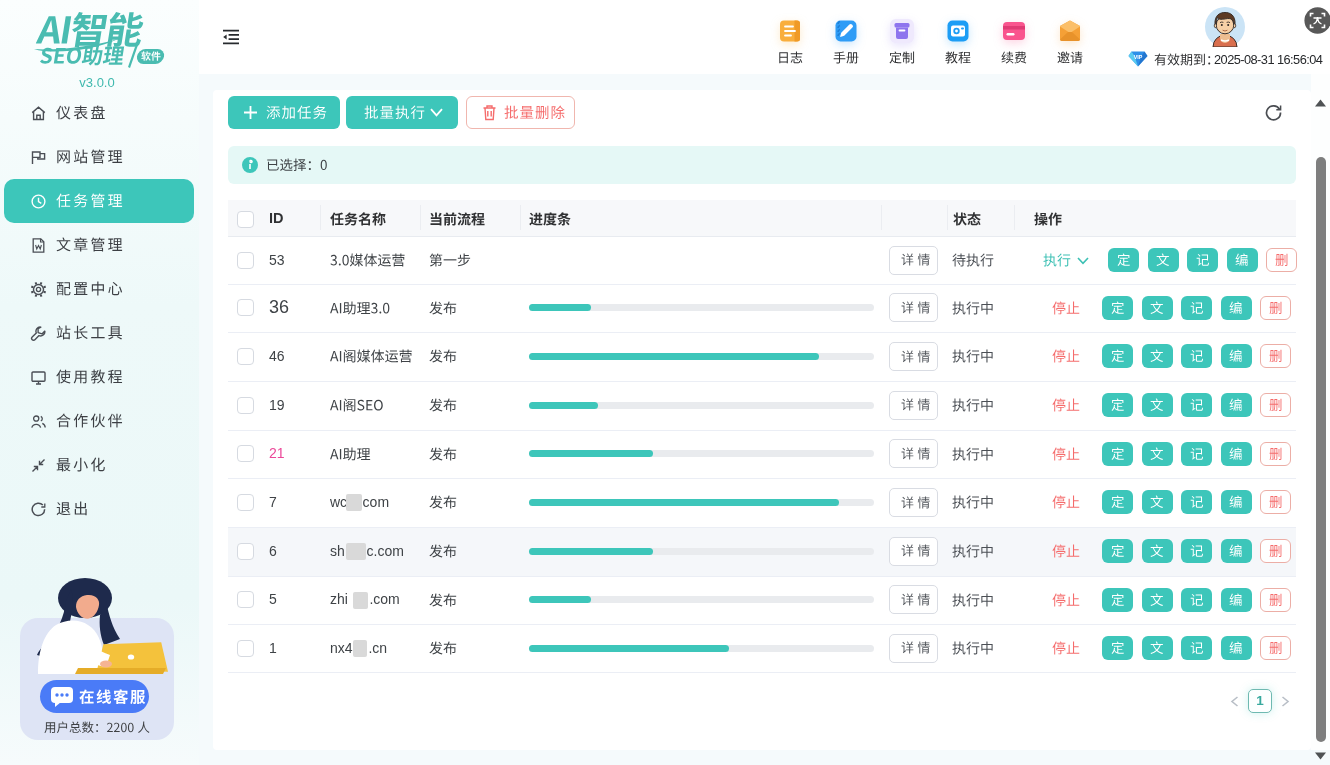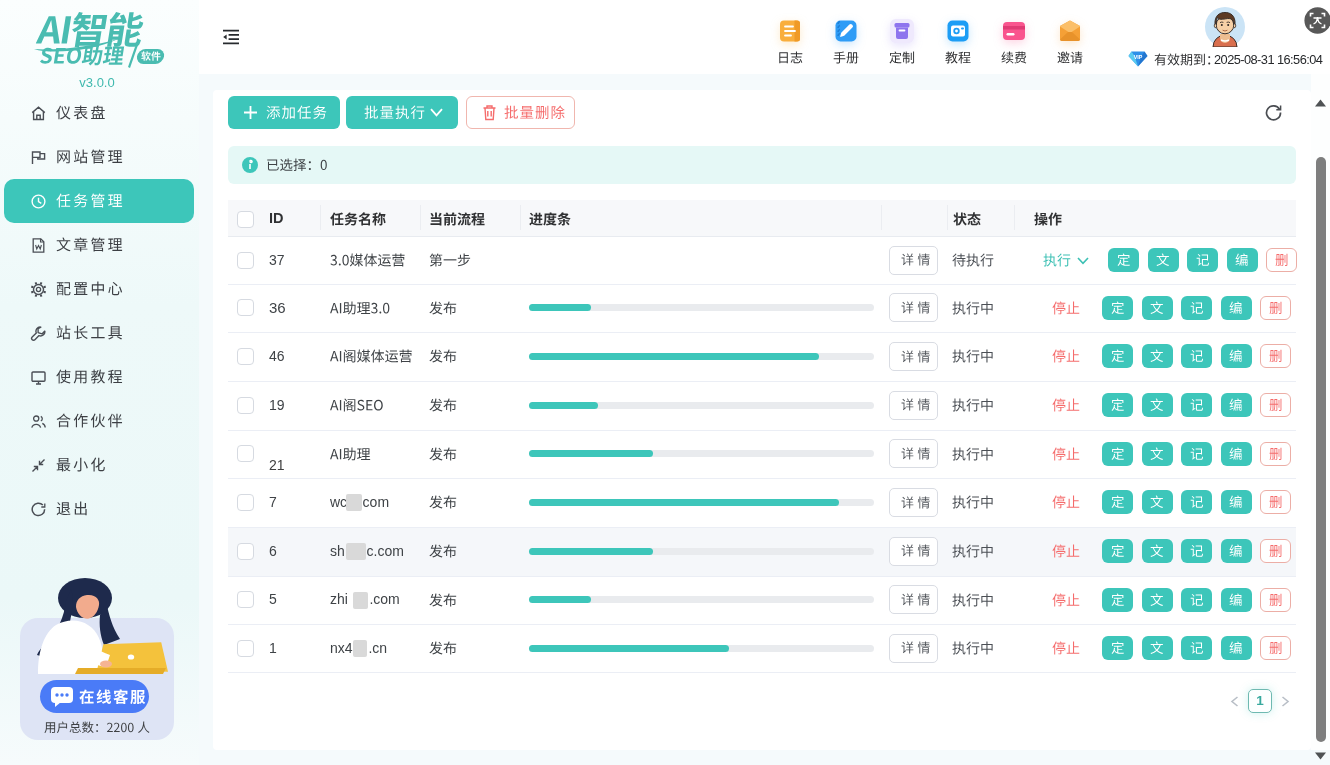--- a/index.html
+++ b/index.html
@@ -435,21 +435,21 @@
     </div>
 <div style="position:absolute;left:1034px;top:211.9px;line-height:0;">
       <svg width="28.0" height="14.3" viewBox="0 -12.3 28.0 14.3" fill="#303133">
         <use href="#b64CD" transform="translate(0.0 0) scale(0.1400)"></use>
         <use href="#b4F5C" transform="translate(14.0 0) scale(0.1400)"></use>
       </svg>
     </div>
 <div class="abs" style="left:237px;top:210.5px;width:17px;height:17px;background:#fff;border:1px solid #d6dae1;border-radius:4px"></div>
 <div class="abs" style="left:228px;top:283.5px;width:1068px;height:1px;background:#ebeef5"></div>
 <div class="abs" style="left:237px;top:251.5px;width:17px;height:17px;background:#fff;border:1px solid #d6dae1;border-radius:4px"></div>
-<div style="position:absolute;left:269px;top:251.6px;font-size:14px;color:#3f4347;font-weight:400;letter-spacing:0px;line-height:17px;white-space:nowrap;">37</div>
+<div style="position:absolute;left:269px;top:251.6px;font-size:14px;color:#3f4347;font-weight:400;letter-spacing:0px;line-height:17px;white-space:nowrap;">53</div>
 <div style="position:absolute;left:330px;top:252.9px;line-height:0;">
       <svg width="75.4" height="14.3" viewBox="0 -12.3 75.4 14.3" fill="#3f4347">
         <use href="#r0033" transform="translate(0.0 0) scale(0.1400)"></use>
         <use href="#r002E" transform="translate(7.8 0) scale(0.1400)"></use>
         <use href="#r0030" transform="translate(11.7 0) scale(0.1400)"></use>
         <use href="#r5A92" transform="translate(19.4 0) scale(0.1400)"></use>
         <use href="#r4F53" transform="translate(33.4 0) scale(0.1400)"></use>
         <use href="#r8FD0" transform="translate(47.4 0) scale(0.1400)"></use>
         <use href="#r8425" transform="translate(61.4 0) scale(0.1400)"></use>
       </svg>
@@ -509,21 +509,21 @@
       </svg>
     </div>
 <div class="abs" style="left:1266.0px;top:248.0px;width:31px;height:24px;background:#fff;border:1px solid #ecaea6;border-radius:6px"></div>
 <div style="position:absolute;left:1274.7px;top:253.1px;line-height:0;">
       <svg width="13.5" height="13.8" viewBox="0 -11.9 13.5 13.8" fill="#f56c6c">
         <use href="#r5220" transform="translate(0.0 0) scale(0.1350)"></use>
       </svg>
     </div>
 <div class="abs" style="left:228px;top:332px;width:1068px;height:1px;background:#ebeef5"></div>
 <div class="abs" style="left:237px;top:299.25px;width:17px;height:17px;background:#fff;border:1px solid #d6dae1;border-radius:4px"></div>
-<div style="position:absolute;left:269px;top:299.4px;font-size:15px;color:#3f4347;font-weight:400;letter-spacing:0px;line-height:17px;white-space:nowrap;">36</div>
+<div style="position:absolute;left:269px;top:299.4px;font-size:18px;color:#3f4347;font-weight:400;letter-spacing:0px;line-height:17px;white-space:nowrap;">36</div>
 <div style="position:absolute;left:330px;top:300.6px;line-height:0;">
       <svg width="60.0" height="14.3" viewBox="0 -12.3 60.0 14.3" fill="#3f4347">
         <use href="#r0041" transform="translate(0.0 0) scale(0.1400)"></use>
         <use href="#r0049" transform="translate(8.5 0) scale(0.1400)"></use>
         <use href="#r52A9" transform="translate(12.6 0) scale(0.1400)"></use>
         <use href="#r7406" transform="translate(26.6 0) scale(0.1400)"></use>
         <use href="#r0033" transform="translate(40.6 0) scale(0.1400)"></use>
         <use href="#r002E" transform="translate(48.4 0) scale(0.1400)"></use>
         <use href="#r0030" transform="translate(52.3 0) scale(0.1400)"></use>
       </svg>
@@ -724,21 +724,21 @@
       </svg>
     </div>
 <div class="abs" style="left:1260.0px;top:393.0px;width:31px;height:24px;background:#fff;border:1px solid #ecaea6;border-radius:6px"></div>
 <div style="position:absolute;left:1268.7px;top:398.1px;line-height:0;">
       <svg width="13.5" height="13.8" viewBox="0 -11.9 13.5 13.8" fill="#f56c6c">
         <use href="#r5220" transform="translate(0.0 0) scale(0.1350)"></use>
       </svg>
     </div>
 <div class="abs" style="left:228px;top:478px;width:1068px;height:1px;background:#ebeef5"></div>
 <div class="abs" style="left:237px;top:445.25px;width:17px;height:17px;background:#fff;border:1px solid #d6dae1;border-radius:4px"></div>
-<div style="position:absolute;left:269px;top:445.4px;font-size:14px;color:#404040;font-weight:400;letter-spacing:0px;line-height:17px;white-space:nowrap;margin-top:12px;">21</div>
+<div style="position:absolute;left:269px;top:445.4px;font-size:14px;color:#ec4899;font-weight:400;letter-spacing:0px;line-height:17px;white-space:nowrap;">21</div>
 <div style="position:absolute;left:330px;top:446.6px;line-height:0;">
       <svg width="40.6" height="14.3" viewBox="0 -12.3 40.6 14.3" fill="#3f4347">
         <use href="#r0041" transform="translate(0.0 0) scale(0.1400)"></use>
         <use href="#r0049" transform="translate(8.5 0) scale(0.1400)"></use>
         <use href="#r52A9" transform="translate(12.6 0) scale(0.1400)"></use>
         <use href="#r7406" transform="translate(26.6 0) scale(0.1400)"></use>
       </svg>
     </div>
 <div style="position:absolute;left:429px;top:446.6px;line-height:0;">
       <svg width="28.0" height="14.3" viewBox="0 -12.3 28.0 14.3" fill="#3f4347">

